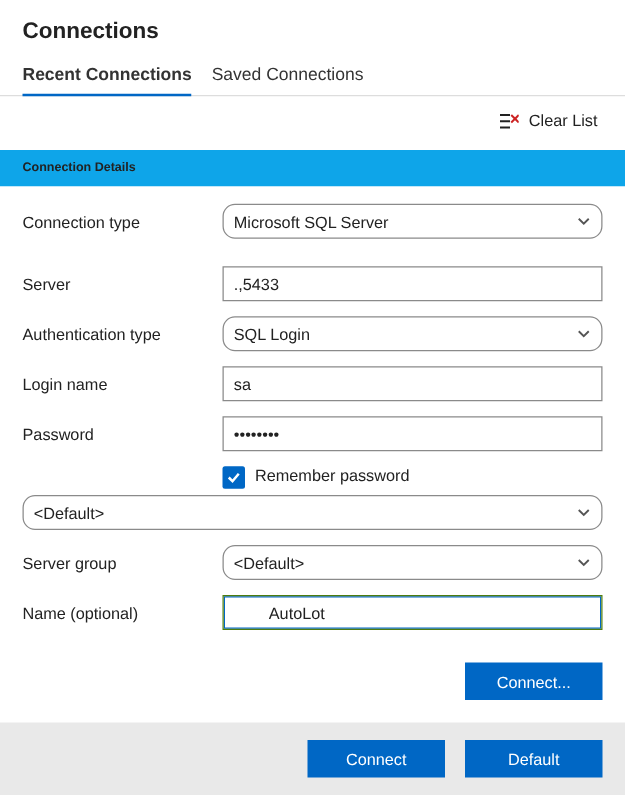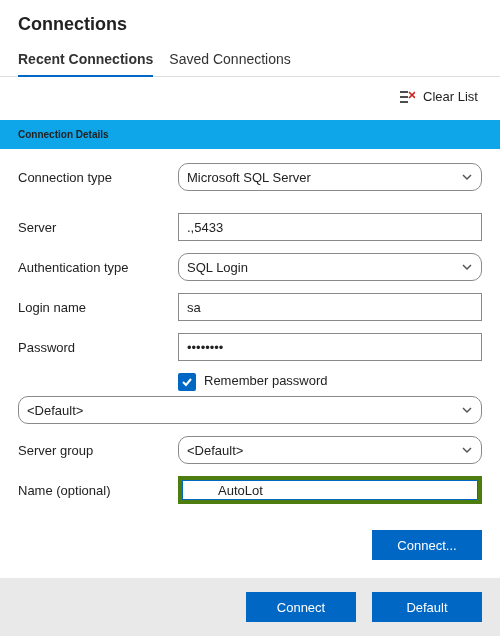--- a/index.html
+++ b/index.html
@@ -79,21 +79,21 @@
     display: flex;
     align-items: center;
     justify-content: space-between;
     cursor: pointer;
     border-radius: 10px;
   }
   .chev {
     display: inline-flex;
   }
   .input.focused {
-    border: 4px solid #4d7c0f;
+    border: 1px solid #4d7c0f;
     box-shadow: inset 0 0 0 1px #0067c5;
     padding-left: 36px;
   }
   .remember-row {
     display: flex;
     gap: 8px;
     margin: 4px 0 5px 160px;
   }
   .checkbox {
     width: 18px; height: 18px;

